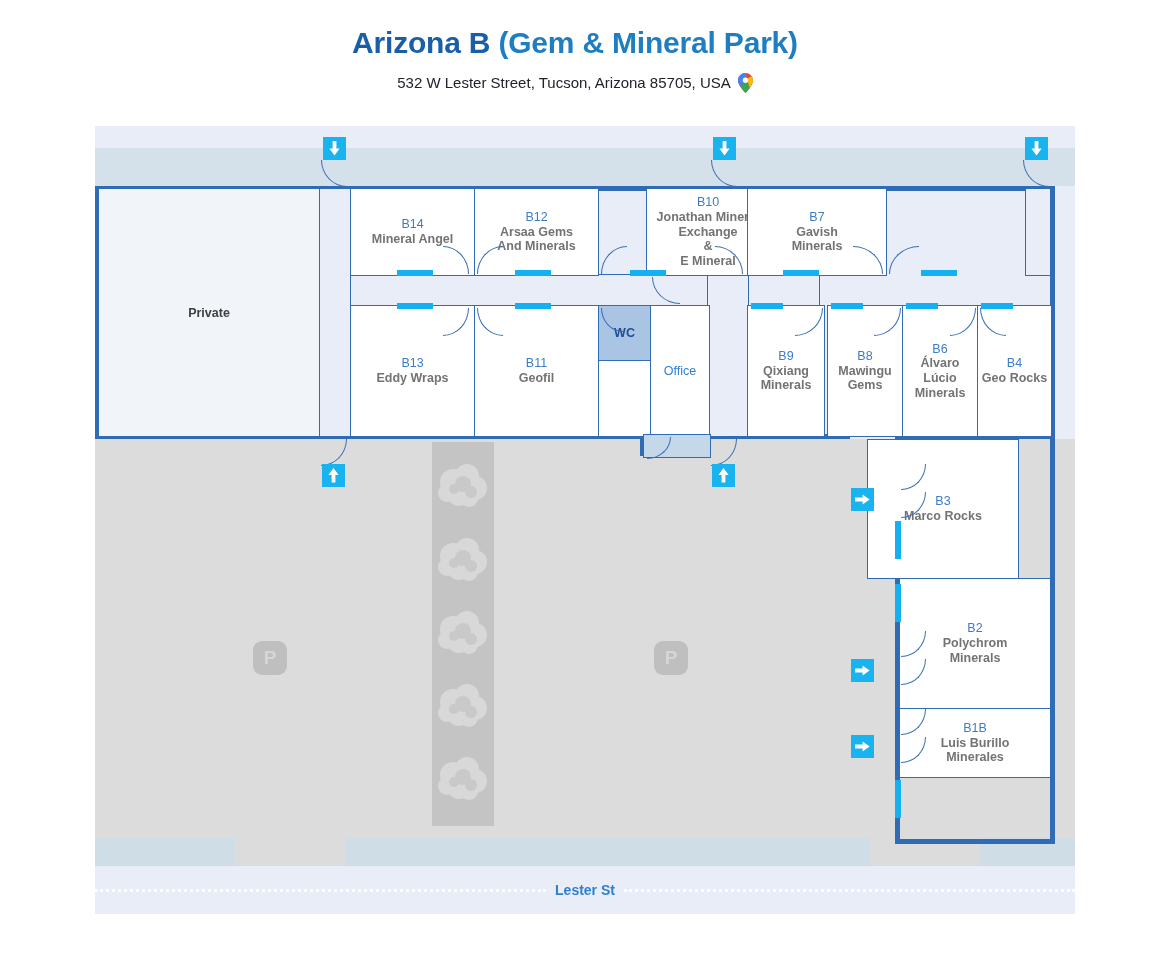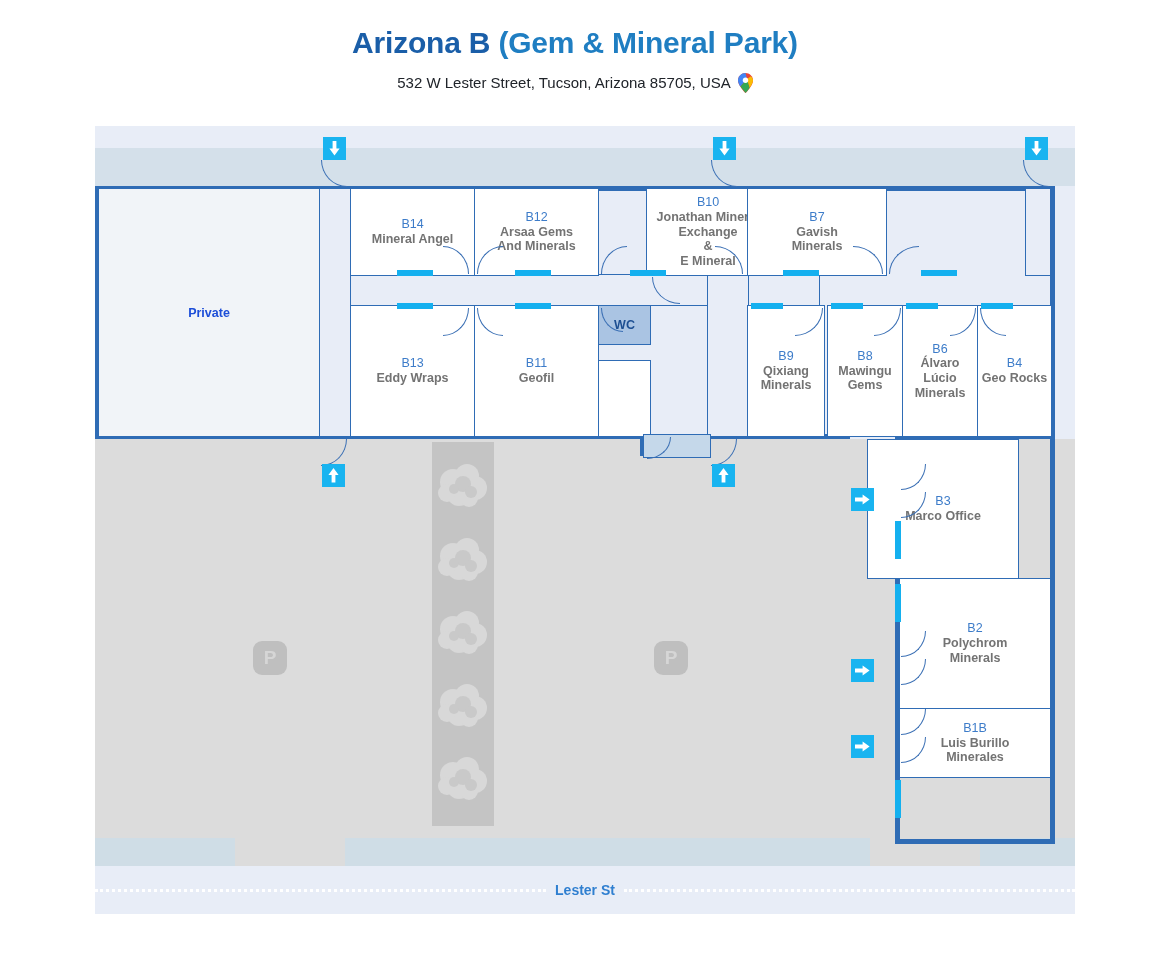--- a/index.html
+++ b/index.html
@@ -26,21 +26,21 @@
   
   .wall{background:#2f6cb5;}
   .room{background:#ffffff;border:1.6px solid #2f6cb5;box-sizing:border-box;
         display:flex;flex-direction:column;align-items:center;justify-content:center;
         text-align:center;line-height:1.18;}
   .rm-code{font-size:12.5px;color:#3d7cc9;font-weight:normal;}
   .rm-name{font-size:12.5px;color:#737373;font-weight:bold;}
   .corridor{background:#e8edf7;border:1.6px solid #2f6cb5;box-sizing:border-box;}
   .private{background:#f1f4f8;border:1.6px solid #2f6cb5;box-sizing:border-box;
            display:flex;align-items:center;justify-content:center;}
-  .private span{font-size:12.5px;color:#1d4ed8;font-weight:bold;}
+  .private span{font-size:12.5px;color:#404040;font-weight:bold;}
   .wc{background:#aac4e3;border:1.6px solid #2f6cb5;box-sizing:border-box;
       display:flex;align-items:center;justify-content:center;}
   .wc span{font-size:12.5px;color:#1d4f92;font-weight:bold;}
   .office{background:#ffffff;border:1.6px solid #2f6cb5;box-sizing:border-box;
           display:flex;align-items:center;justify-content:center;}
   .office span{font-size:12.5px;color:#2f7fd0;}
   .vest{background:#c5d8ea;border:1.6px solid #2f6cb5;box-sizing:border-box;}
 
   
   .win{background:#14b0ef;}
@@ -142,24 +142,27 @@
 
   <div class="room abs" style="left:255px;top:179px;width:125px;height:132px;">
     <div class="rm-code">B13</div>
     <div class="rm-name"><span class="nl">Eddy Wraps</span></div>
   </div>
   <div class="room abs" style="left:379px;top:179px;width:125px;height:132px;">
     <div class="rm-code">B11</div>
     <div class="rm-name"><span class="nl">Geofil</span></div>
   </div>
 
-  <div class="wc abs" style="left:503px;top:179px;width:53px;height:40px;">
+  <div class="wc abs" style="left:503px;top:179px;width:53px;height:56px;">
     <span>WC</span>
   </div>
   <div class="room abs" style="left:503px;top:234px;width:53px;height:77px;"></div>
+  <div class="office abs" style="left:555px;top:179px;width:60px;height:132px;">
+    <span>Office</span>
+  </div>
   <div class="vest abs" style="left:548px;top:308px;width:68px;height:24px;"></div>
 
   <div class="room abs" style="left:652px;top:179px;width:78px;height:132px;">
     <div class="rm-code">B9</div>
     <div class="rm-name"><span class="nl">Qixiang<br>Minerals</span></div>
   </div>
   <div class="room abs" style="left:732px;top:179px;width:76px;height:132px;">
     <div class="rm-code">B8</div>
     <div class="rm-name"><span class="nl">Mawingu<br>Gems</span></div>
   </div>
@@ -208,21 +211,21 @@
 
   <div class="door d-br abs" style="left:226px;top:313px;width:26px;height:27px;"></div>
   <div class="door d-br abs" style="left:616px;top:313px;width:26px;height:27px;"></div>
 
   <div class="abs wall" style="left:800px;top:313px;width:5px;height:405px;"></div>
   <div class="abs wall" style="left:955px;top:313px;width:5px;height:405px;"></div>
   <div class="abs wall" style="left:800px;top:713px;width:160px;height:5px;"></div>
 
   <div class="room abs" style="left:772px;top:313px;width:152px;height:140px;">
     <div class="rm-code">B3</div>
-    <div class="rm-name"><span class="nl">Marco Office</span></div>
+    <div class="rm-name"><span class="nl">Marco Rocks</span></div>
   </div>
   <div class="room abs" style="left:804px;top:452px;width:152px;height:131px;">
     <div class="rm-code">B2</div>
     <div class="rm-name"><span class="nl">Polychrom<br>Minerals</span></div>
   </div>
   <div class="room abs" style="left:804px;top:582px;width:152px;height:70px;">
     <div class="rm-code">B1B</div>
     <div class="rm-name"><span class="nl">Luis Burillo<br>Minerales</span></div>
   </div>
 

